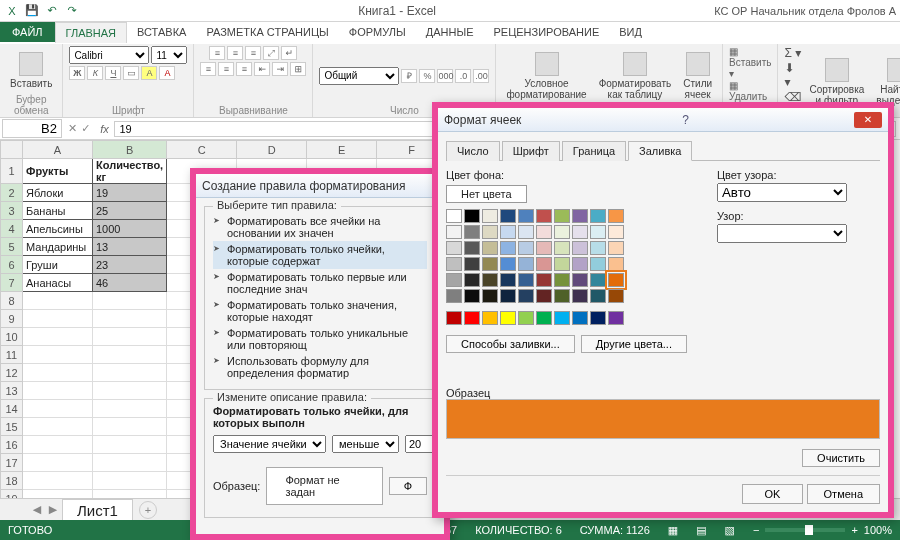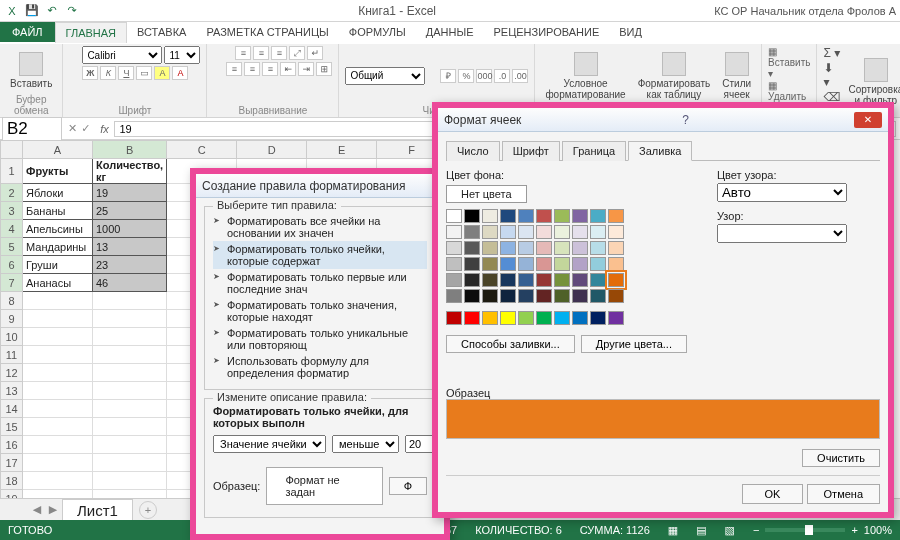--- a/index.html
+++ b/index.html
@@ -19,27 +19,27 @@
 .ribtabs .tab.active { background: #f1f1f1; border: 1px solid #d4d4d4; border-bottom: none; color: #217346; }
 
 
 .ribbon { height: 74px; background: #f1f1f1; border-bottom: 1px solid #d4d4d4; display: flex; font-size: 10px; color: #666; overflow: hidden; }
 .rgroup { border-right: 1px solid #d9d9d9; padding: 2px 6px 1px 6px; display: flex; flex-direction: column; justify-content: space-between; }
 .rgroup .label { text-align: center; font-size: 10px; color: #888; }
 .rgroup .body { flex: 1; display: flex; align-items: center; gap: 4px; }
 .bigbtn { display: flex; flex-direction: column; align-items: center; gap: 2px; padding: 2px 4px; cursor: pointer; }
 .bigbtn .ic { width: 24px; height: 24px; background: #ddd; border: 1px solid #bbb; }
 .bigbtn .txt { font-size: 10px; color: #444; text-align: center; line-height: 1.1; }
-.smallrow { display: flex; gap: 2px; margin-left: 13px; }
+.smallrow { display: flex; gap: 2px; }
 .smallrow span { width: 16px; height: 14px; border: 1px solid #ccc; background: #fff; display: inline-block; font-size: 9px; text-align: center; line-height: 12px; }
 select.ribsel { font-size: 10px; height: 18px; }
 
 
 .fbar { height: 22px; border-bottom: 1px solid #d4d4d4; display: flex; align-items: center; }
-.fbar .namebox { width: 60px; border: 1px solid #ccc; margin: 0 2px; padding: 1px 4px; font-size: 17px; }
+.fbar .namebox { width: 60px; border: 1px solid #ccc; margin: 0 2px; padding: 1px 4px; font-size: 13px; text-align: right; }
 .fbar .fx { width: 20px; text-align: center; color: #666; font-style: italic; }
 .fbar .formula { flex: 1; border: 1px solid #ccc; margin-right: 4px; padding: 1px 4px; font-size: 11px; }
 .fbar .btns { display: flex; gap: 4px; margin: 0 4px; color: #888; }
 
 
 .gridwrap { position: absolute; top: 140px; left: 0; right: 0; bottom: 42px; overflow: hidden; background: #fff; }
 table.sheet { border-collapse: collapse; font-size: 11px; }
 table.sheet th { background: #f0f0f0; border: 1px solid #ccc; font-weight: normal; color: #555; padding: 1px 0; }
 table.sheet th.colh { width: 70px; height: 18px; }
 table.sheet th.rowh { width: 22px; height: 18px; }

